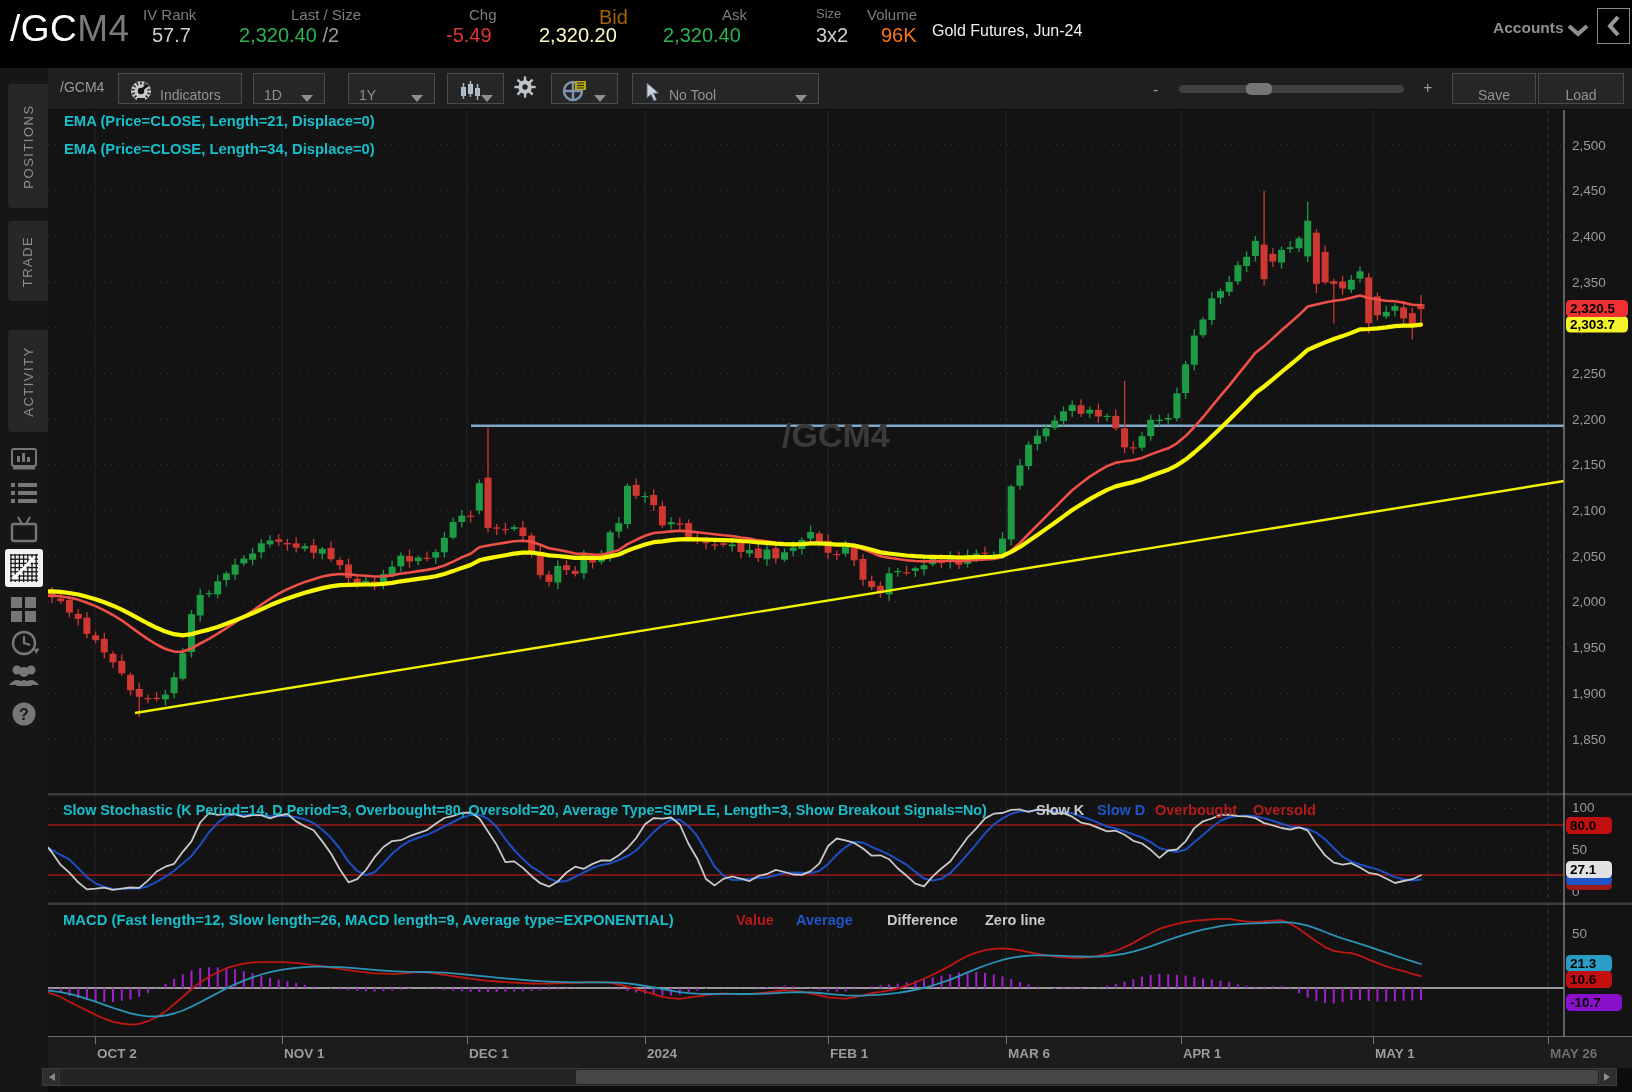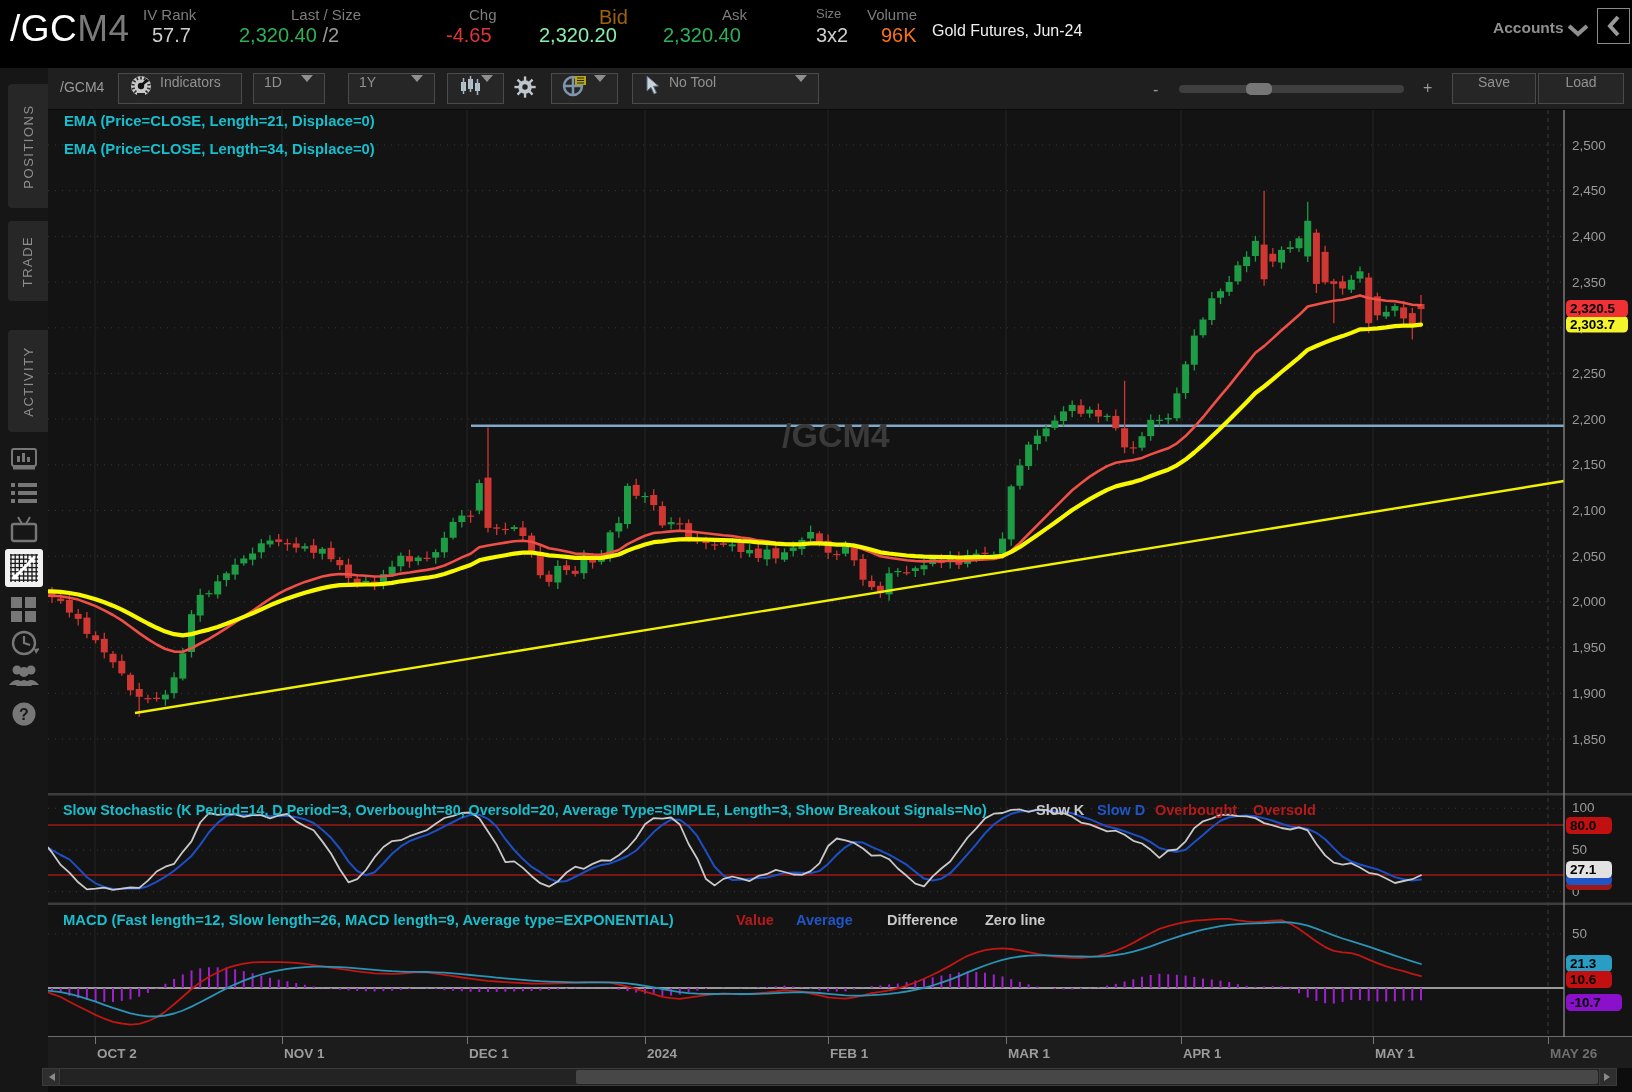--- a/index.html
+++ b/index.html
@@ -1,33 +1,33 @@
 <!DOCTYPE html>
 <html><head><meta charset="utf-8"><style>
 *{margin:0;padding:0;box-sizing:border-box}
 html,body{width:1632px;height:1092px;background:#0d0d0d;font-family:"Liberation Sans",sans-serif;overflow:hidden;position:relative}
 .ax{font-size:13.5px;fill:#9a9a9a;font-family:"Liberation Sans",sans-serif}
 svg text{font-family:"Liberation Sans",sans-serif}
 .st{font-size:14.8px;fill:#17becc;font-weight:bold}
 .stw{font-size:14.5px;fill:#c9c9c9;font-weight:bold}
 .stb{font-size:14.5px;fill:#2055c8;font-weight:bold}
 .str{font-size:14.5px;fill:#b61a1a;font-weight:bold}
-.tb{position:absolute;top:5px;height:31px;background:#262626;border:1px solid #4a4a4a;display:flex;align-items:flex-start;padding:0 10px;font-size:14px;color:#919191}
+.tb{position:absolute;top:5px;height:31px;background:#262626;border:1px solid #4a4a4a;display:flex;align-items:flex-end;padding:0 10px;font-size:14px;color:#919191}
 </style></head>
 <body>
 <div style="position:absolute;left:0;top:0;width:1632px;height:68px;background:#000">
     <div style="position:absolute;left:10px;top:8px;font-size:37px;letter-spacing:0.5px"><span style="color:#fff">/GC</span><span style="color:#7a7a7a">M4</span></div>
     <div style="position:absolute;left:143px;top:6px;font-size:15px;color:#7d7d7d">IV Rank</div>
     <div style="position:absolute;left:152px;top:24px;font-size:20px"><span style="color:#cfcfcf">57.7</span></div>
     <div style="position:absolute;left:291px;top:6px;font-size:15px;color:#7d7d7d">Last / Size</div>
     <div style="position:absolute;left:239px;top:24px;font-size:20px"><span style="color:#2cb153">2,320.40</span><span style="color:#9a9a9a"> /2</span></div>
     <div style="position:absolute;left:469px;top:6px;font-size:15px;color:#7d7d7d">Chg</div>
-    <div style="position:absolute;left:446px;top:24px;font-size:20px"><span style="color:#e03535">-4.65</span></div>
+    <div style="position:absolute;left:446px;top:24px;font-size:20px"><span style="color:#e03535">-5.49</span></div>
     <div style="position:absolute;left:599px;top:6px;font-size:20px;color:#a16207">Bid</div>
-    <div style="position:absolute;left:539px;top:24px;font-size:20px"><span style="color:#86efac">2,320.20</span></div>
+    <div style="position:absolute;left:539px;top:24px;font-size:20px"><span style="color:#fef9c3">2,320.20</span></div>
     <div style="position:absolute;left:722px;top:6px;font-size:15px;color:#7d7d7d">Ask</div>
     <div style="position:absolute;left:663px;top:24px;font-size:20px"><span style="color:#2cb153">2,320.40</span></div>
     <div style="position:absolute;left:816px;top:6px;font-size:13px;color:#7d7d7d">Size</div>
     <div style="position:absolute;left:816px;top:24px;font-size:20px"><span style="color:#cfcfcf">3x2</span></div>
     <div style="position:absolute;left:867px;top:6px;font-size:15px;color:#7d7d7d">Volume</div>
     <div style="position:absolute;left:881px;top:24px;font-size:20px"><span style="color:#f97316">96K</span></div>
     <div style="position:absolute;left:932px;top:22px;font-size:16px;color:#f0f0f0">Gold Futures, Jun-24</div>
     <div style="position:absolute;left:1493px;top:19px;font-size:15.5px;font-weight:bold;color:#8f8f8f">Accounts</div>
     <svg width="22" height="14" style="position:absolute;left:1567px;top:23px">
       <path d="M2,3 L11,11 L20,3" fill="none" stroke="#8f8f8f" stroke-width="4"></path>
@@ -814,21 +814,21 @@
     <div style="position:absolute;left:49px;top:9px;font-size:13.5px;font-weight:bold;color:#9c9c9c">OCT 2</div>
     <div style="position:absolute;left:234px;top:0;width:1px;height:7px;background:#777"></div>
     <div style="position:absolute;left:236px;top:9px;font-size:13.5px;font-weight:bold;color:#9c9c9c">NOV 1</div>
     <div style="position:absolute;left:419px;top:0;width:1px;height:7px;background:#777"></div>
     <div style="position:absolute;left:421px;top:9px;font-size:13.5px;font-weight:bold;color:#9c9c9c">DEC 1</div>
     <div style="position:absolute;left:597px;top:0;width:1px;height:7px;background:#777"></div>
     <div style="position:absolute;left:599px;top:9px;font-size:13.5px;font-weight:bold;color:#9c9c9c">2024</div>
     <div style="position:absolute;left:780px;top:0;width:1px;height:7px;background:#777"></div>
     <div style="position:absolute;left:782px;top:9px;font-size:13.5px;font-weight:bold;color:#9c9c9c">FEB 1</div>
     <div style="position:absolute;left:958px;top:0;width:1px;height:7px;background:#777"></div>
-    <div style="position:absolute;left:960px;top:9px;font-size:13.5px;font-weight:bold;color:#9c9c9c">MAR 1</div>
+    <div style="position:absolute;left:960px;top:9px;font-size:13.5px;font-weight:bold;color:#9c9c9c">MAR 6</div>
     <div style="position:absolute;left:1133px;top:0;width:1px;height:7px;background:#777"></div>
     <div style="position:absolute;left:1135px;top:9px;font-size:13px;font-weight:bold;color:#9c9c9c">APR 1</div>
     <div style="position:absolute;left:1325px;top:0;width:1px;height:7px;background:#777"></div>
     <div style="position:absolute;left:1327px;top:9px;font-size:13.5px;font-weight:bold;color:#9c9c9c">MAY 1</div>
     <div style="position:absolute;left:1500px;top:0;width:1px;height:7px;background:#777"></div>
     <div style="position:absolute;left:1502px;top:9px;font-size:13.5px;font-weight:bold;color:#6f6f6f">MAY 26</div>
   </div>
 <div style="position:absolute;left:42px;top:1068px;width:1575px;height:18px;background:#232323;border:1px solid #3a3a3a">
     <div style="position:absolute;left:0;top:0;width:17px;height:16px;background:#2e2e2e;border-right:1px solid #3a3a3a"></div>
     <svg width="8" height="10" style="position:absolute;left:5px;top:3px">

